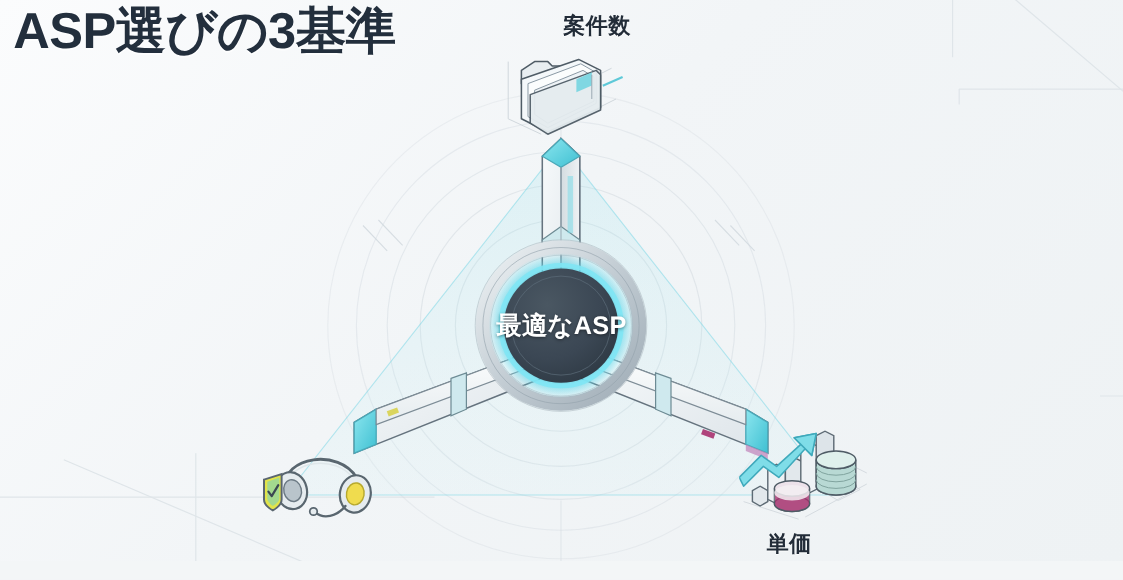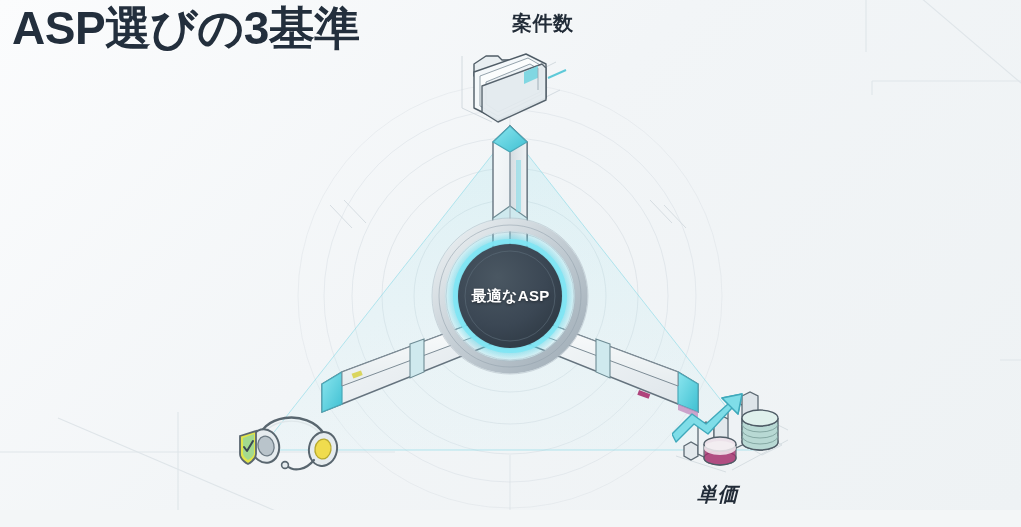--- a/index.html
+++ b/index.html
@@ -55,30 +55,30 @@
     position: absolute;
     font-size: 20px;
     font-weight: 700;
     color: #222c38;
     letter-spacing: 0.5px;
     white-space: nowrap;
     text-shadow: 0 1px 0 rgba(255,255,255,0.75);
   }
   #label-cases   { left: 484px; top: 10px; margin-left: 28px; }
   #label-support { left: 240px; top: 481px; }
-  #label-price   { left: 697px; top: 481px; font-style: italic; }
+  #label-price   { left: 697px; top: 481px; }
 
   
   #hub-label {
     position: absolute;
     left: 0;
     top: 296px;
     width: 1021px;
     text-align: center;
-    font-size: 15px;
+    font-size: 23px;
     font-weight: 700;
     color: #ffffff;
     letter-spacing: 0.3px;
     transform: translateY(-50%);
     text-shadow: 0 1px 3px rgba(0,0,0,0.45);
     pointer-events: none;
   }
 </style>
 </head>
 <body>

